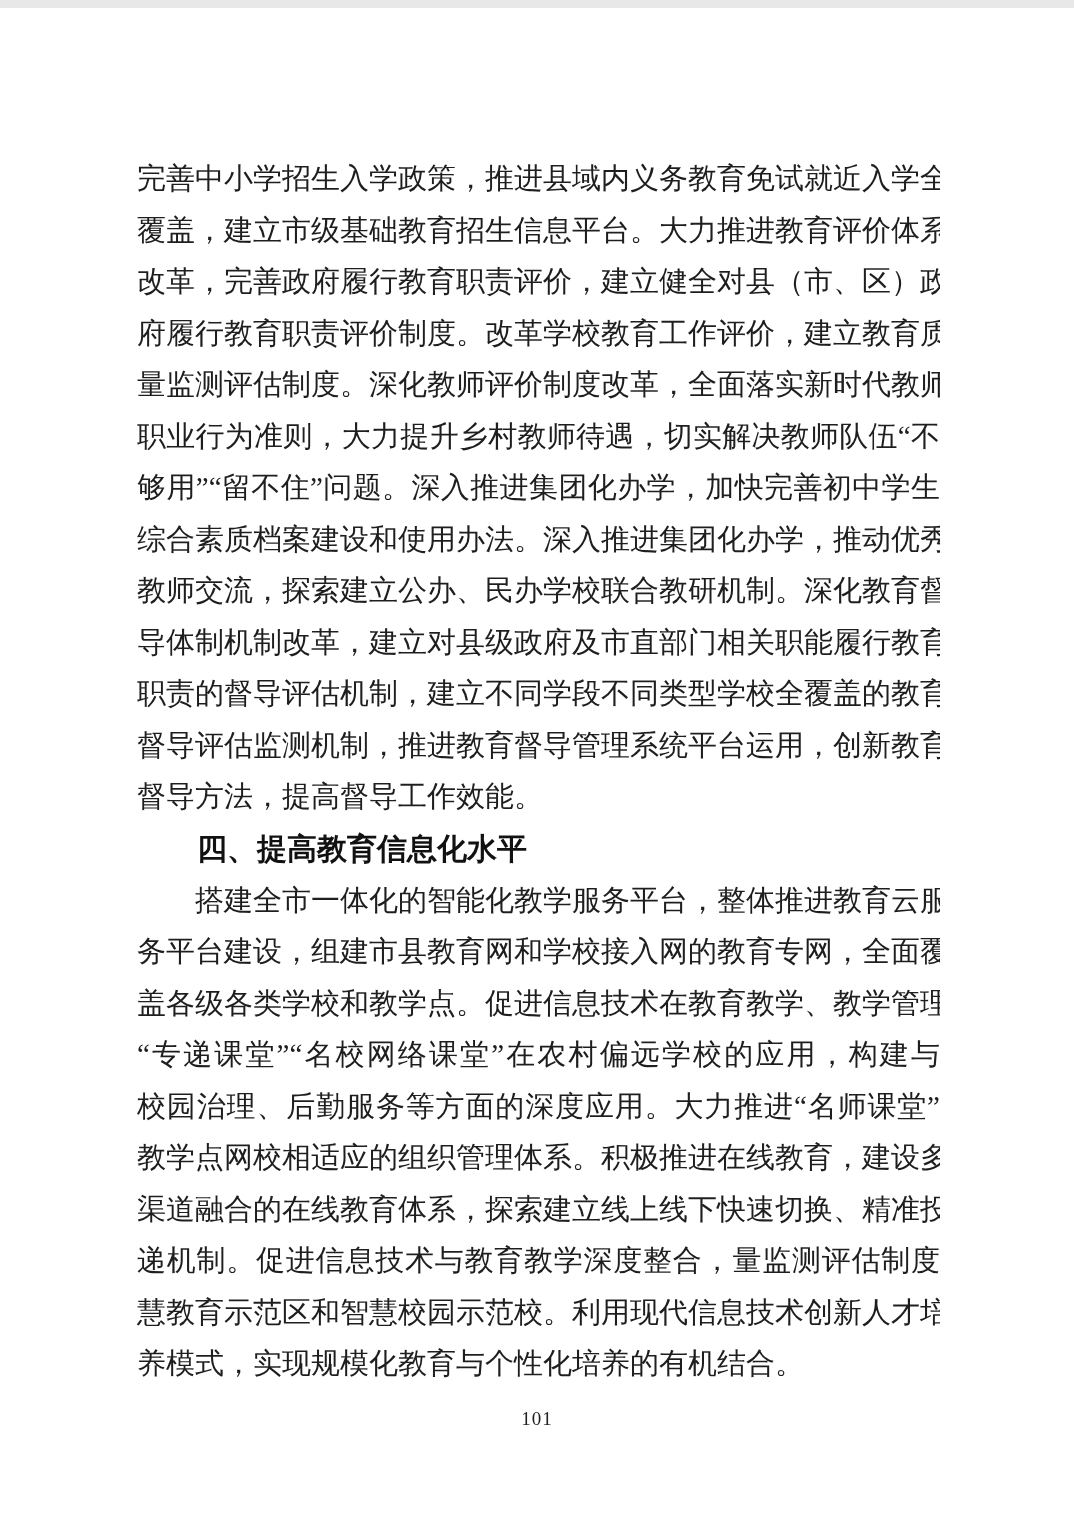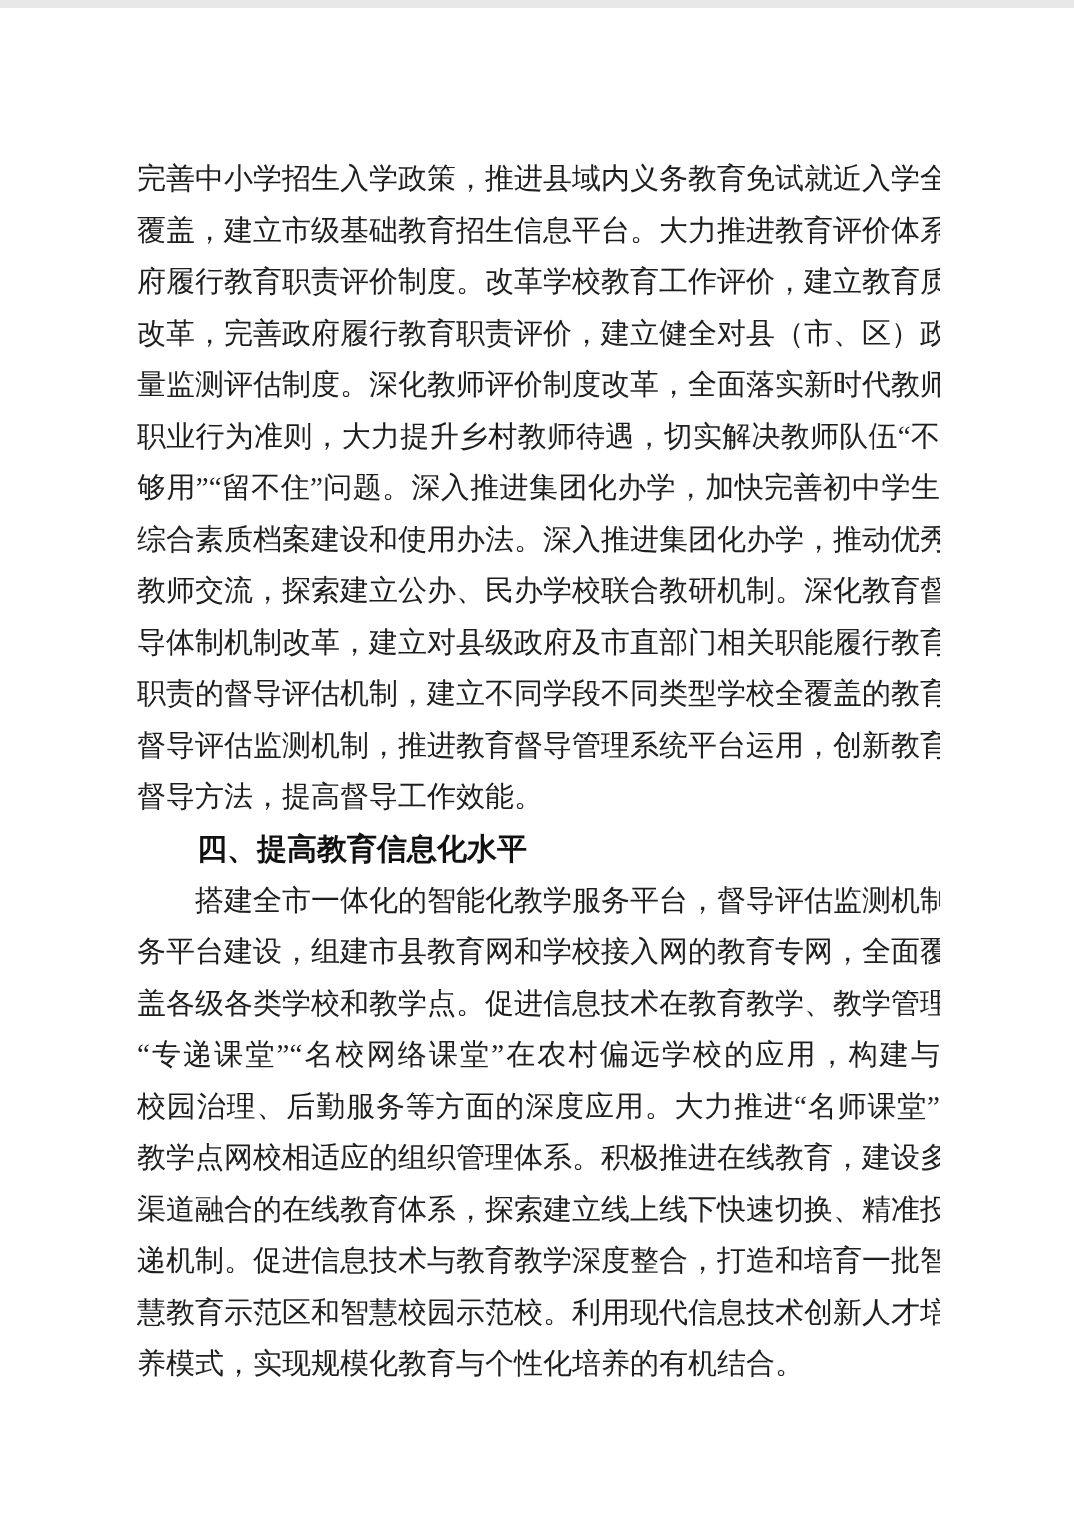--- a/index.html
+++ b/index.html
@@ -66,40 +66,41 @@
   }
 </style>
 </head>
 <body>
 
 <div class="page">
   <div class="textblock">
 
     <div class="body-line">完善中小学招生入学政策，推进县域内义务教育免试就近入学全</div>
     <div class="body-line">覆盖，建立市级基础教育招生信息平台。大力推进教育评价体系</div>
+    <div class="body-line">改革，完善政府履行教育职责评价，建立健全对县（市、区）政</div>
     <div class="body-line">府履行教育职责评价制度。改革学校教育工作评价，建立教育质</div>
-    <div class="body-line">改革，完善政府履行教育职责评价，建立健全对县（市、区）政</div>
     <div class="body-line">量监测评估制度。深化教师评价制度改革，全面落实新时代教师</div>
     <div class="body-line">职业行为准则，大力提升乡村教师待遇，切实解决教师队伍“不</div>
     <div class="body-line">够用”“留不住”问题。深入推进集团化办学，加快完善初中学生</div>
     <div class="body-line">综合素质档案建设和使用办法。深入推进集团化办学，推动优秀</div>
     <div class="body-line">教师交流，探索建立公办、民办学校联合教研机制。深化教育督</div>
     <div class="body-line">导体制机制改革，建立对县级政府及市直部门相关职能履行教育</div>
     <div class="body-line">职责的督导评估机制，建立不同学段不同类型学校全覆盖的教育</div>
     <div class="body-line">督导评估监测机制，推进教育督导管理系统平台运用，创新教育</div>
     <div class="body-line para-end">督导方法，提高督导工作效能。</div>
 
     <div class="section-heading">四、提高教育信息化水平</div>
 
-    <div class="body-line indent">搭建全市一体化的智能化教学服务平台，督导评估监测机制</div>
+    <div class="body-line indent">搭建全市一体化的智能化教学服务平台，整体推进教育云服</div>
     <div class="body-line">务平台建设，组建市县教育网和学校接入网的教育专网，全面覆</div>
     <div class="body-line">盖各级各类学校和教学点。促进信息技术在教育教学、教学管理、</div>
     <div class="body-line">“专递课堂”“名校网络课堂”在农村偏远学校的应用，构建与</div>
     <div class="body-line">校园治理、后勤服务等方面的深度应用。大力推进“名师课堂”</div>
     <div class="body-line">教学点网校相适应的组织管理体系。积极推进在线教育，建设多</div>
     <div class="body-line">渠道融合的在线教育体系，探索建立线上线下快速切换、精准投</div>
-    <div class="body-line">递机制。促进信息技术与教育教学深度整合，打造和培育一批智</div>
+    <div class="body-line">递机制。促进信息技术与教育教学深度整合，量监测评估制度</div>
     <div class="body-line">慧教育示范区和智慧校园示范校。利用现代信息技术创新人才培</div>
     <div class="body-line para-end">养模式，实现规模化教育与个性化培养的有机结合。</div>
 
   </div>
 
+  <div class="page-number">101</div>
 </div>
 
 </body></html>

